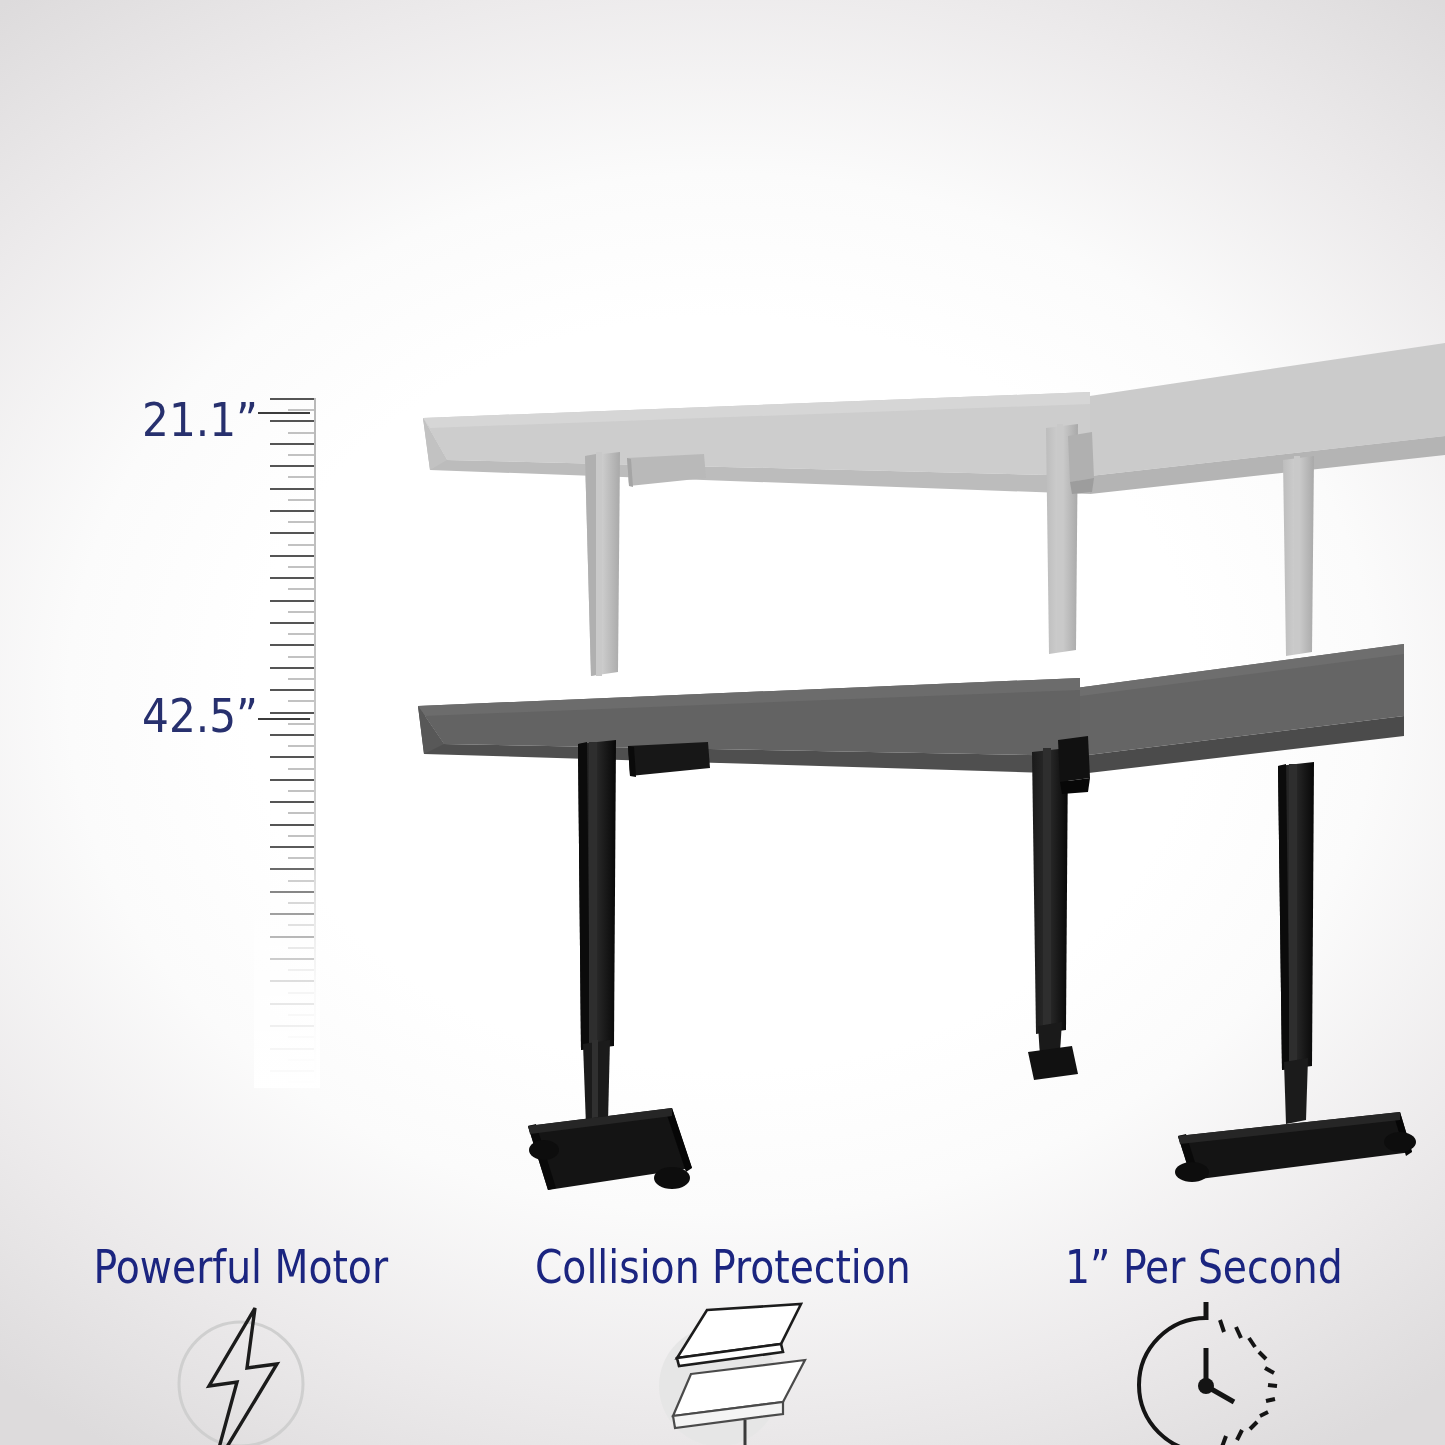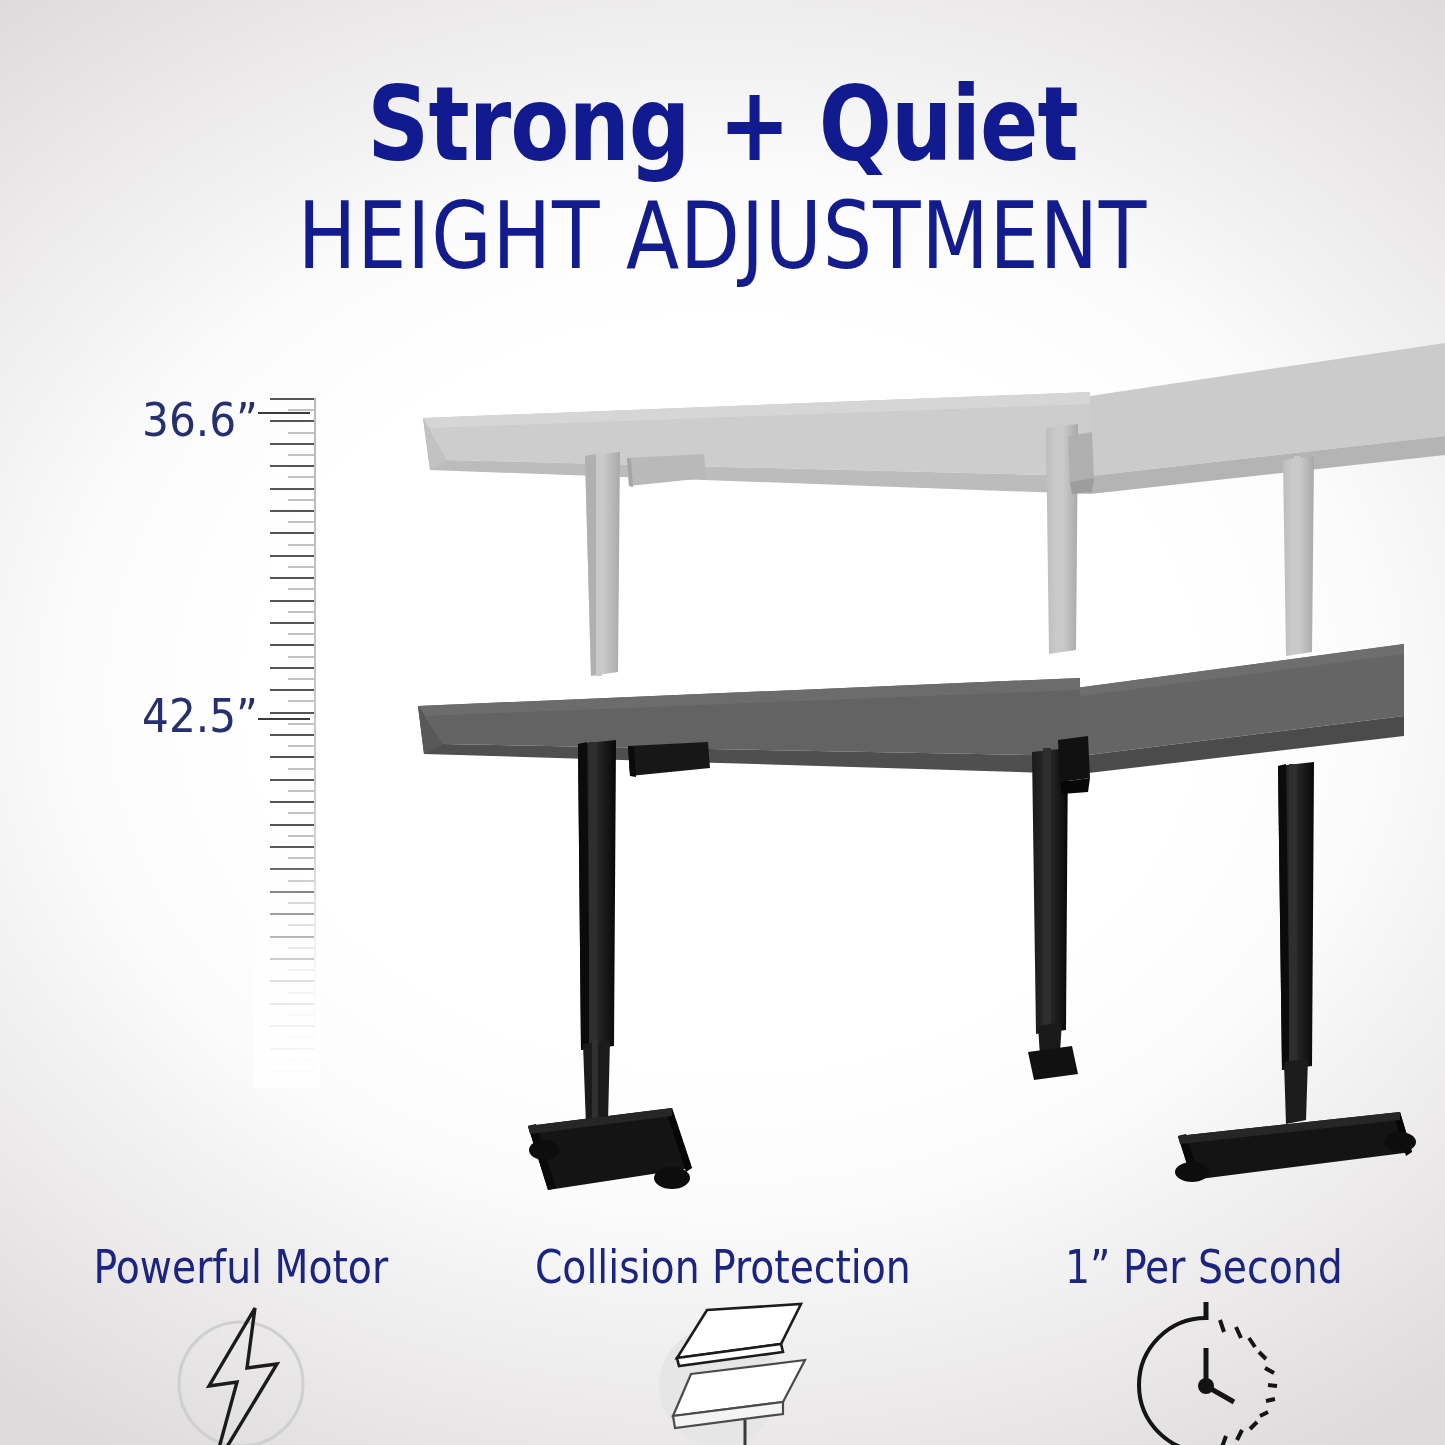--- a/index.html
+++ b/index.html
@@ -83,24 +83,20 @@
   .feature-icon{
     position:absolute;left:50%;top:62px;transform:translateX(-50%);
     width:180px;height:175px;
   }
 </style>
 </head>
 <body>
 
 <div id="stage">
 
-  <div id="title-block">
-    <span id="title-main">Strong + Quiet</span>
-    <span id="title-sub">HEIGHT ADJUSTMENT</span>
-  </div>
 
   <svg id="desk" viewBox="0 0 1445 1445" xmlns="http://www.w3.org/2000/svg">
     <defs>
       <linearGradient id="gTopLight" x1="0" y1="0" x2="0" y2="1">
         <stop offset="0" stop-color="#d3d3d3"></stop>
           <stop offset="1" stop-color="#c4c4c4"></stop>
       </linearGradient>
       <linearGradient id="gLegLight" x1="0" y1="0" x2="1" y2="0">
         <stop offset="0" stop-color="#bdbdbd"></stop>
           <stop offset="0.45" stop-color="#cfcfcf"></stop>
@@ -277,21 +273,21 @@
         <div class="tick minor" style="top: 660.8px; opacity: 0.305;"></div>
         <div class="tick major" style="top: 672px; opacity: 0.36;"></div>
         <div class="tick minor" style="top: 683.2px; opacity: 0.24;"></div>
       </div>
     <div id="ruler-fade"></div>
   </div>
 
   <div class="measure-rule" style="left:258px;top:412px;width:52px;"></div>
   <div class="measure-rule" style="left:258px;top:718px;width:52px;"></div>
 
-  <div class="measure-label" id="measure-top">36.6”</div>
+  <div class="measure-label" id="measure-top">21.1”</div>
   <div class="measure-label" id="measure-bottom">42.5”</div>
 
   <div id="features">
 
     <div class="feature">
       <span class="feature-label">Powerful Motor</span>
       <svg class="feature-icon" viewBox="0 0 180 175" xmlns="http://www.w3.org/2000/svg">
         <circle cx="90" cy="82" r="62" fill="none" stroke="#cfcfcf" stroke-width="3"></circle>
         <path d="M104 6 L58 84 L86 80 L62 168 L126 62 L96 66 Z" fill="none" stroke="#1b1b1b" stroke-width="3.4" stroke-linejoin="miter"></path>
       </svg>

